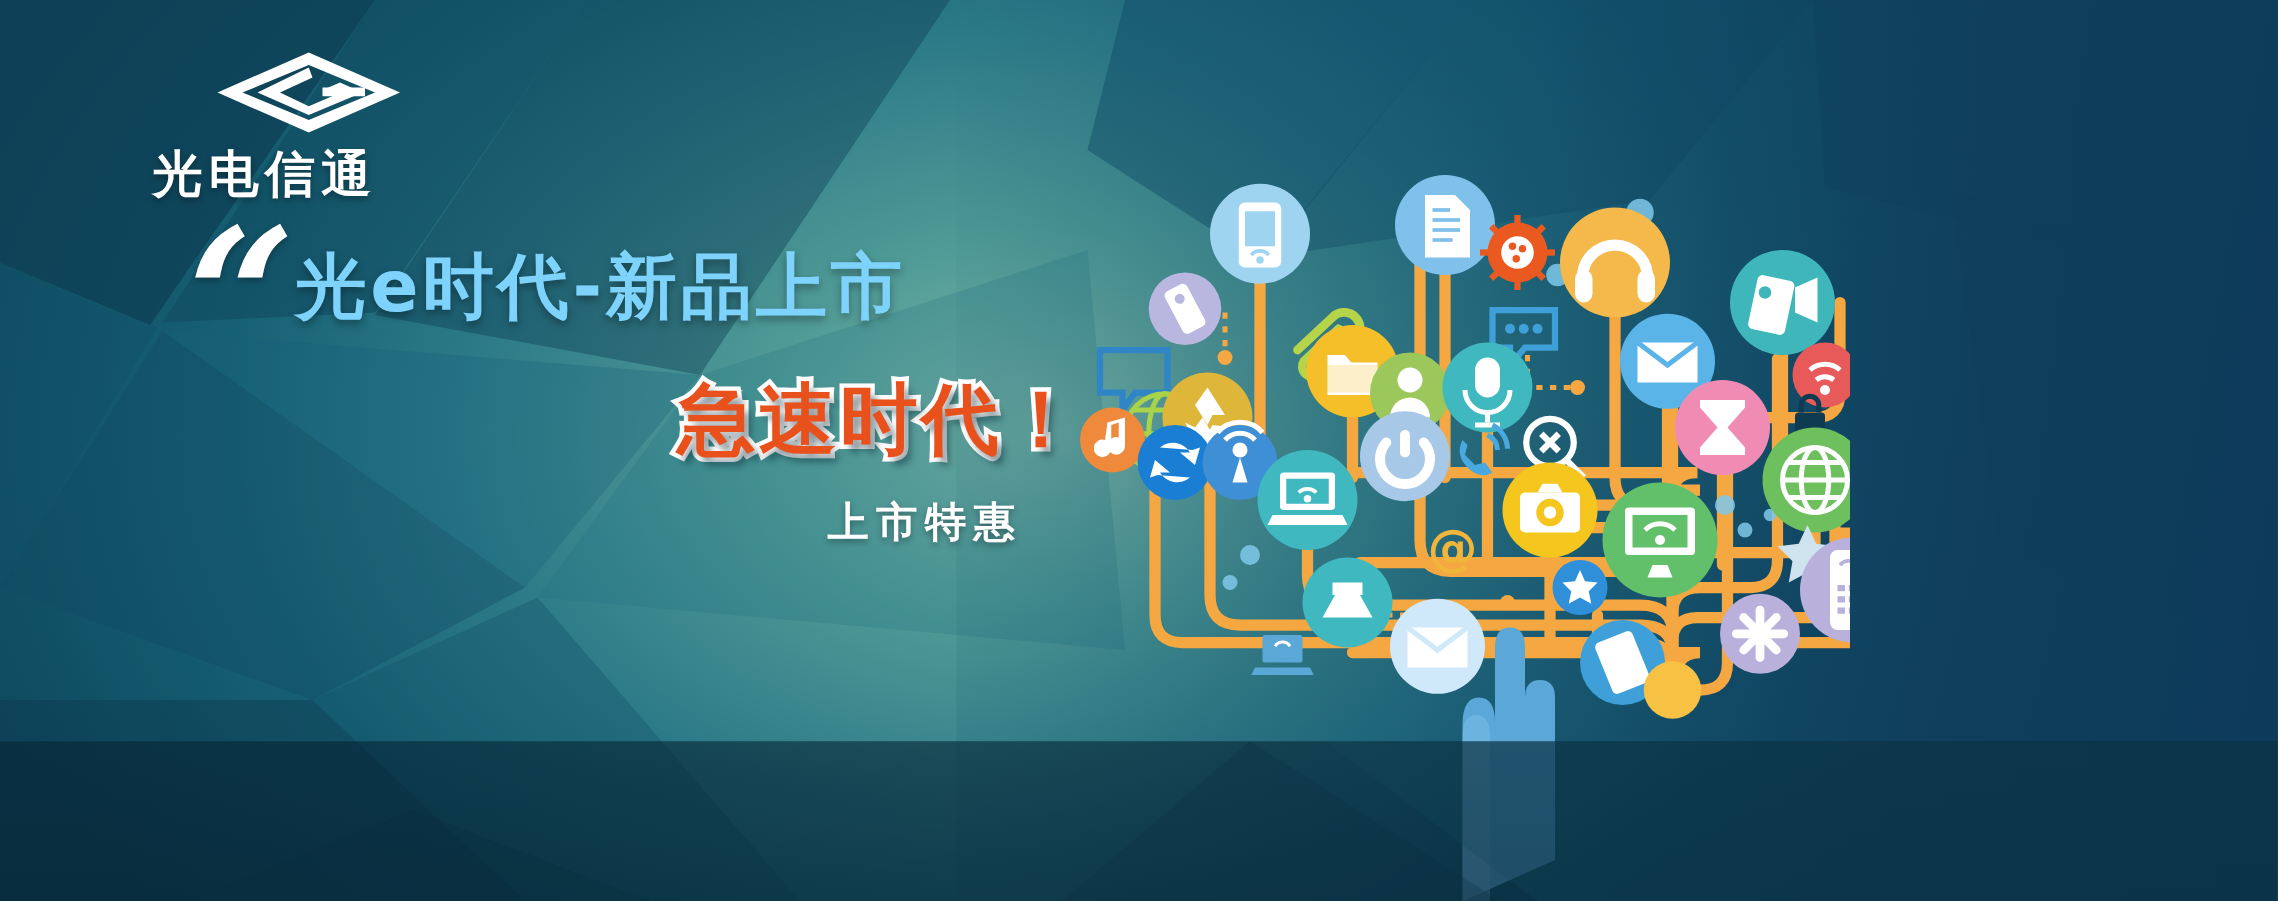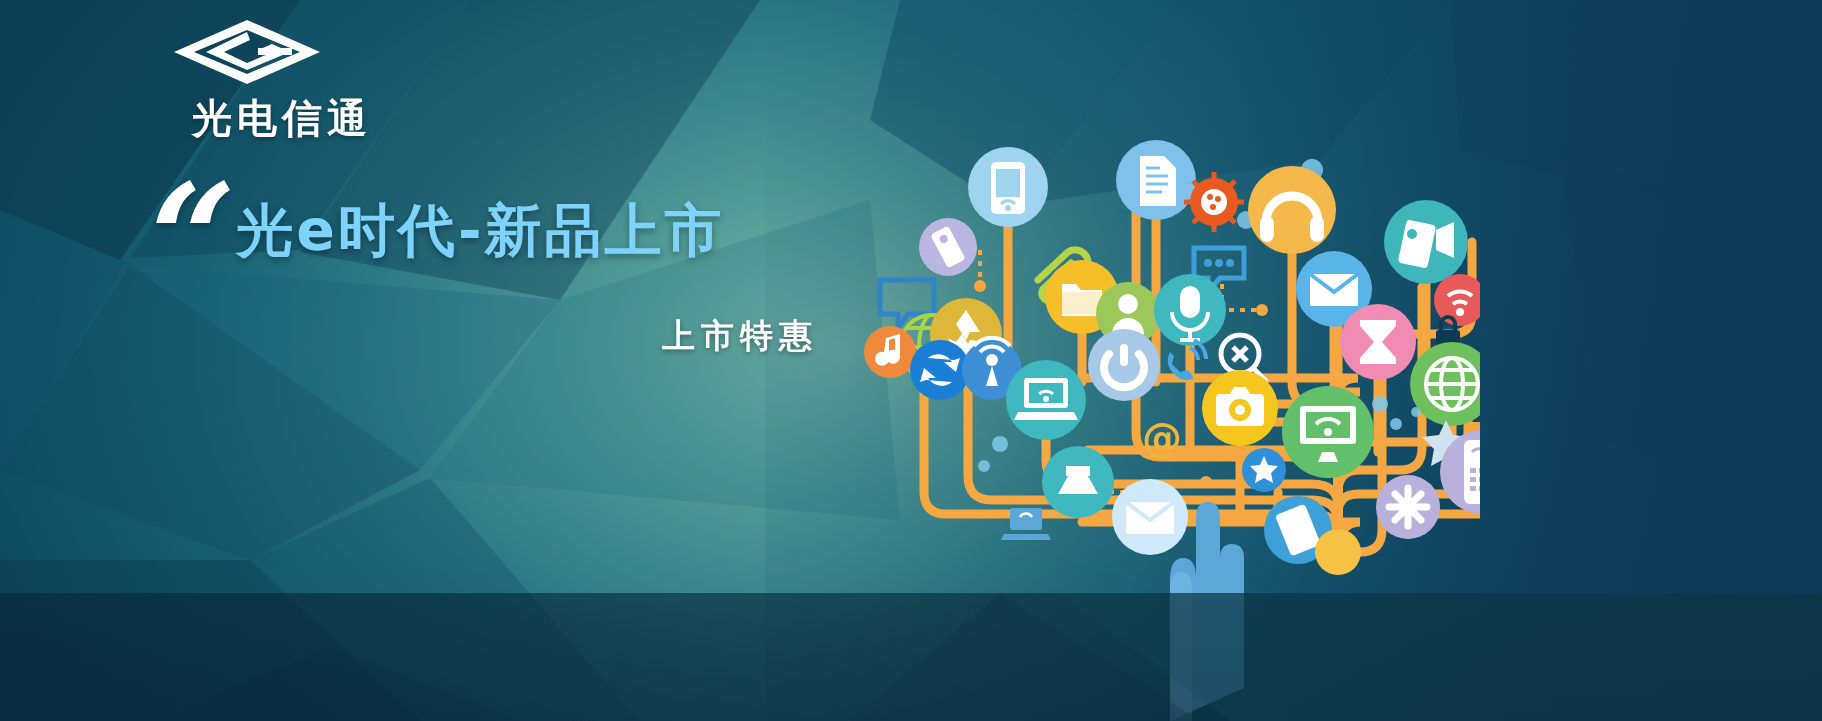--- a/index.html
+++ b/index.html
@@ -25,21 +25,21 @@
   .poly{position:absolute;}
 
   
   .bottom-band{
     position:absolute;left:0;right:0;top:593px;height:128px;
     background:linear-gradient(180deg, rgba(6,36,52,.60) 0%, rgba(6,34,50,.66) 100%);
   }
   .bottom-band .tri{position:absolute;}
 
   
-  #logo-block{position:absolute;left:122px;top:18px;width:250px;text-align:right;}
+  #logo-block{position:absolute;left:122px;top:40px;width:250px;text-align:left;}
   #logo-mark{width:150px;height:68px;display:block;margin:0 auto;}
   #logo-text{
     color:#fff;font-size:40px;font-weight:bold;letter-spacing:5px;
     margin-top:12px;line-height:1;white-space:nowrap;
     text-shadow:0 2px 5px rgba(0,0,0,.35);
   }
 
   
   #copy{position:absolute;left:150px;top:196px;width:700px;}
 
@@ -476,16 +476,17 @@
       <rect x="86" y="30" width="34" height="7" fill="#ffffff"></rect>
     </svg>
     <div id="logo-text">光电信通</div>
   </div>
 
   <div id="copy">
     <div id="line1-row">
       <span id="quote-mark">“</span>
       <span id="line1">光e时代-新品上市</span>
     </div>
+    <div id="line3" class="orange-line">急速时代！</div>
     <div id="line4">上市特惠</div>
   </div>
 
 </div>
 
 </body></html>

